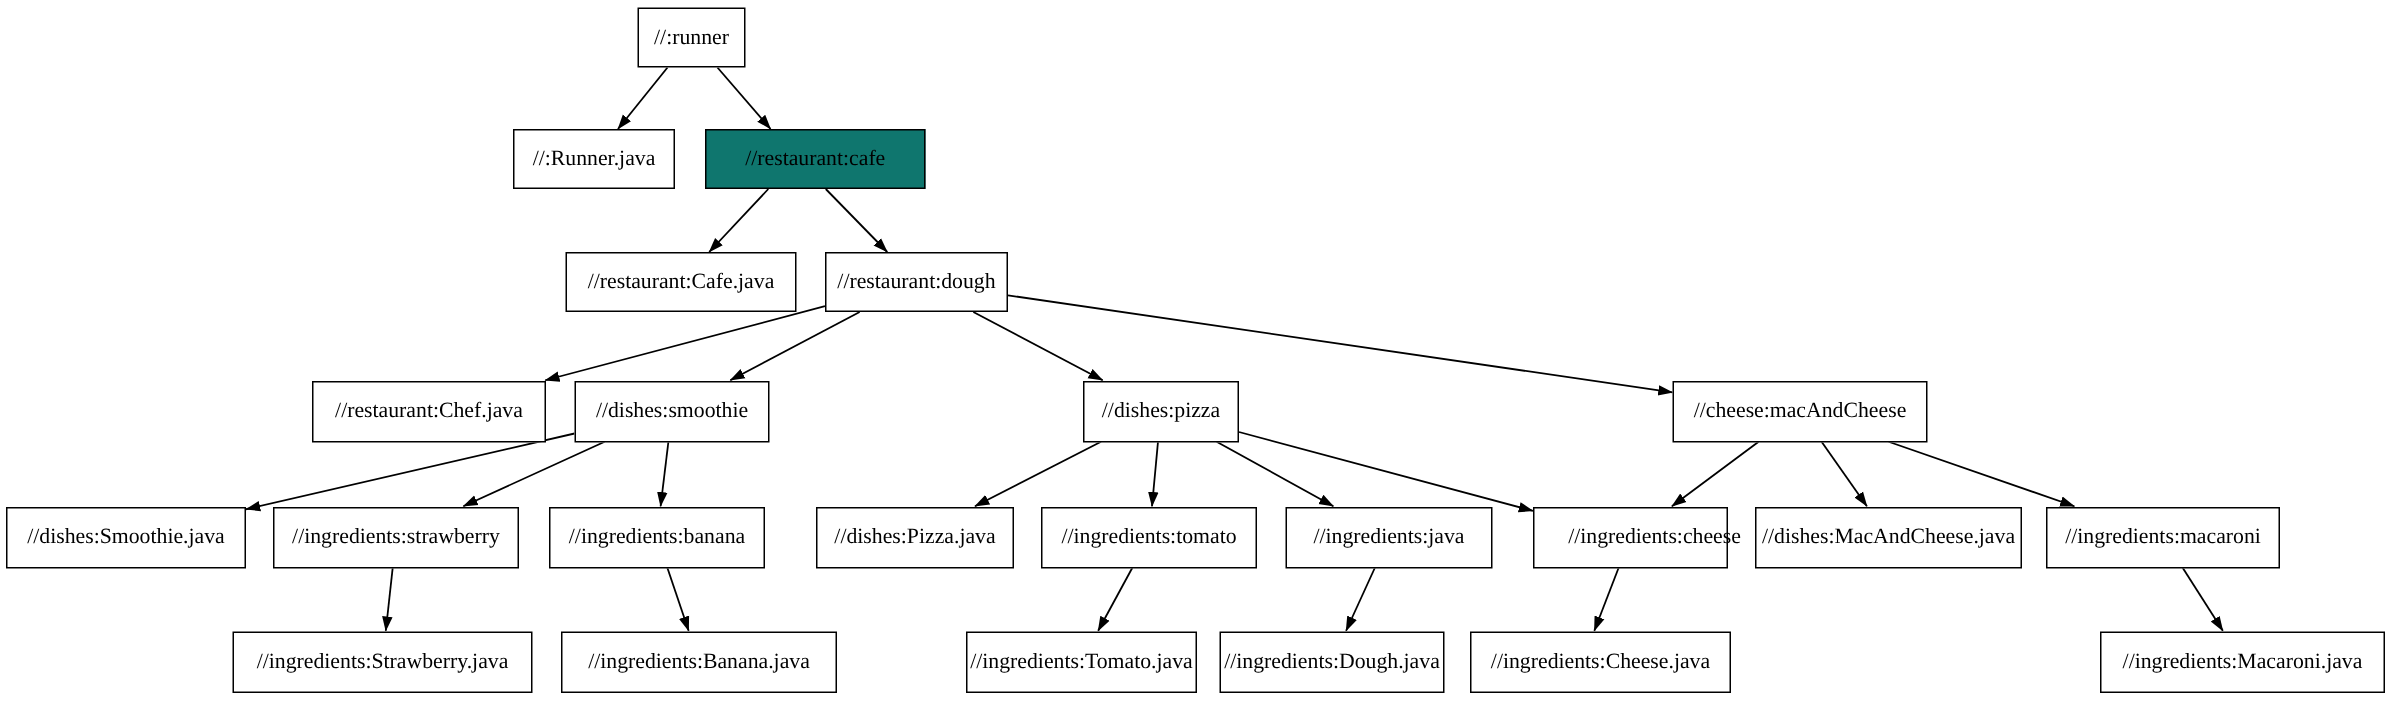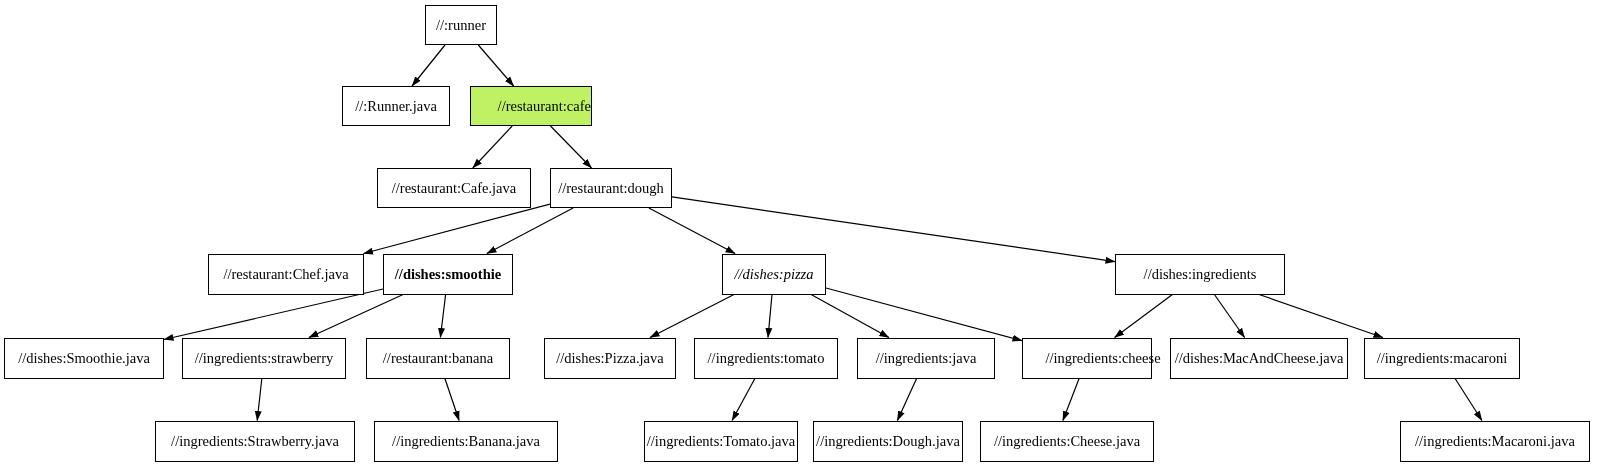--- a/index.html
+++ b/index.html
@@ -66,49 +66,49 @@
       <line x1="1259.1" y1="294.5" x2="1382.9" y2="337.5" stroke="#000000" stroke-width="1.2" marker-end="url(#arrow)"></line>
       <line x1="1455.1" y1="378.5" x2="1481.9" y2="420.5" stroke="#000000" stroke-width="1.2" marker-end="url(#arrow)"></line>
     </svg>
   <div id="node-layer">
       <div class="node" style="left: 425px; top: 5px; width: 72px; height: 40px; background: rgb(255, 255, 255); border-color: rgb(0, 0, 0);">
         <span>//:runner</span>
       </div>
       <div class="node" style="left: 342px; top: 86px; width: 108px; height: 40px; background: rgb(255, 255, 255); border-color: rgb(0, 0, 0);">
         <span>//:Runner.java</span>
       </div>
-      <div class="node" style="left: 470px; top: 86px; width: 122px; height: 40px; background: #bef264; border-color: rgb(0, 0, 0); justify-content: flex-end;">
+      <div class="node" style="left: 470px; top: 86px; width: 147px; height: 40px; background: #0f766e; border-color: rgb(0, 0, 0);">
         <span>//restaurant:cafe</span>
       </div>
       <div class="node" style="left: 377px; top: 168px; width: 154px; height: 40px; background: rgb(255, 255, 255); border-color: rgb(0, 0, 0);">
         <span>//restaurant:Cafe.java</span>
       </div>
       <div class="node" style="left: 550px; top: 168px; width: 122px; height: 40px; background: rgb(255, 255, 255); border-color: rgb(0, 0, 0);">
         <span>//restaurant:dough</span>
       </div>
       <div class="node" style="left: 208px; top: 253.5px; width: 156px; height: 41px; background: rgb(255, 255, 255); border-color: rgb(0, 0, 0);">
         <span>//restaurant:Chef.java</span>
       </div>
-      <div class="node" style="left: 383px; top: 253.5px; width: 130px; height: 41px; background: rgb(255, 255, 255); border-color: rgb(0, 0, 0); font-weight: bold;">
+      <div class="node" style="left: 383px; top: 253.5px; width: 130px; height: 41px; background: rgb(255, 255, 255); border-color: rgb(0, 0, 0);">
         <span>//dishes:smoothie</span>
       </div>
-      <div class="node" style="left: 722px; top: 253.5px; width: 104px; height: 41px; background: rgb(255, 255, 255); border-color: rgb(0, 0, 0); font-style: italic;">
+      <div class="node" style="left: 722px; top: 253.5px; width: 104px; height: 41px; background: rgb(255, 255, 255); border-color: rgb(0, 0, 0);">
         <span>//dishes:pizza</span>
       </div>
       <div class="node" style="left: 1115px; top: 253.5px; width: 170px; height: 41px; background: rgb(255, 255, 255); border-color: rgb(0, 0, 0);">
-        <span>//dishes:ingredients</span>
+        <span>//cheese:macAndCheese</span>
       </div>
       <div class="node" style="left: 4px; top: 337.5px; width: 160px; height: 41px; background: rgb(255, 255, 255); border-color: rgb(0, 0, 0);">
         <span>//dishes:Smoothie.java</span>
       </div>
       <div class="node" style="left: 182px; top: 337.5px; width: 164px; height: 41px; background: rgb(255, 255, 255); border-color: rgb(0, 0, 0);">
         <span>//ingredients:strawberry</span>
       </div>
       <div class="node" style="left: 366px; top: 337.5px; width: 144px; height: 41px; background: rgb(255, 255, 255); border-color: rgb(0, 0, 0);">
-        <span>//restaurant:banana</span>
+        <span>//ingredients:banana</span>
       </div>
       <div class="node" style="left: 544px; top: 337.5px; width: 132px; height: 41px; background: rgb(255, 255, 255); border-color: rgb(0, 0, 0);">
         <span>//dishes:Pizza.java</span>
       </div>
       <div class="node" style="left: 694px; top: 337.5px; width: 144px; height: 41px; background: rgb(255, 255, 255); border-color: rgb(0, 0, 0);">
         <span>//ingredients:tomato</span>
       </div>
       <div class="node" style="left: 857px; top: 337.5px; width: 138px; height: 41px; background: rgb(255, 255, 255); border-color: rgb(0, 0, 0);">
         <span>//ingredients:java</span>
       </div>

